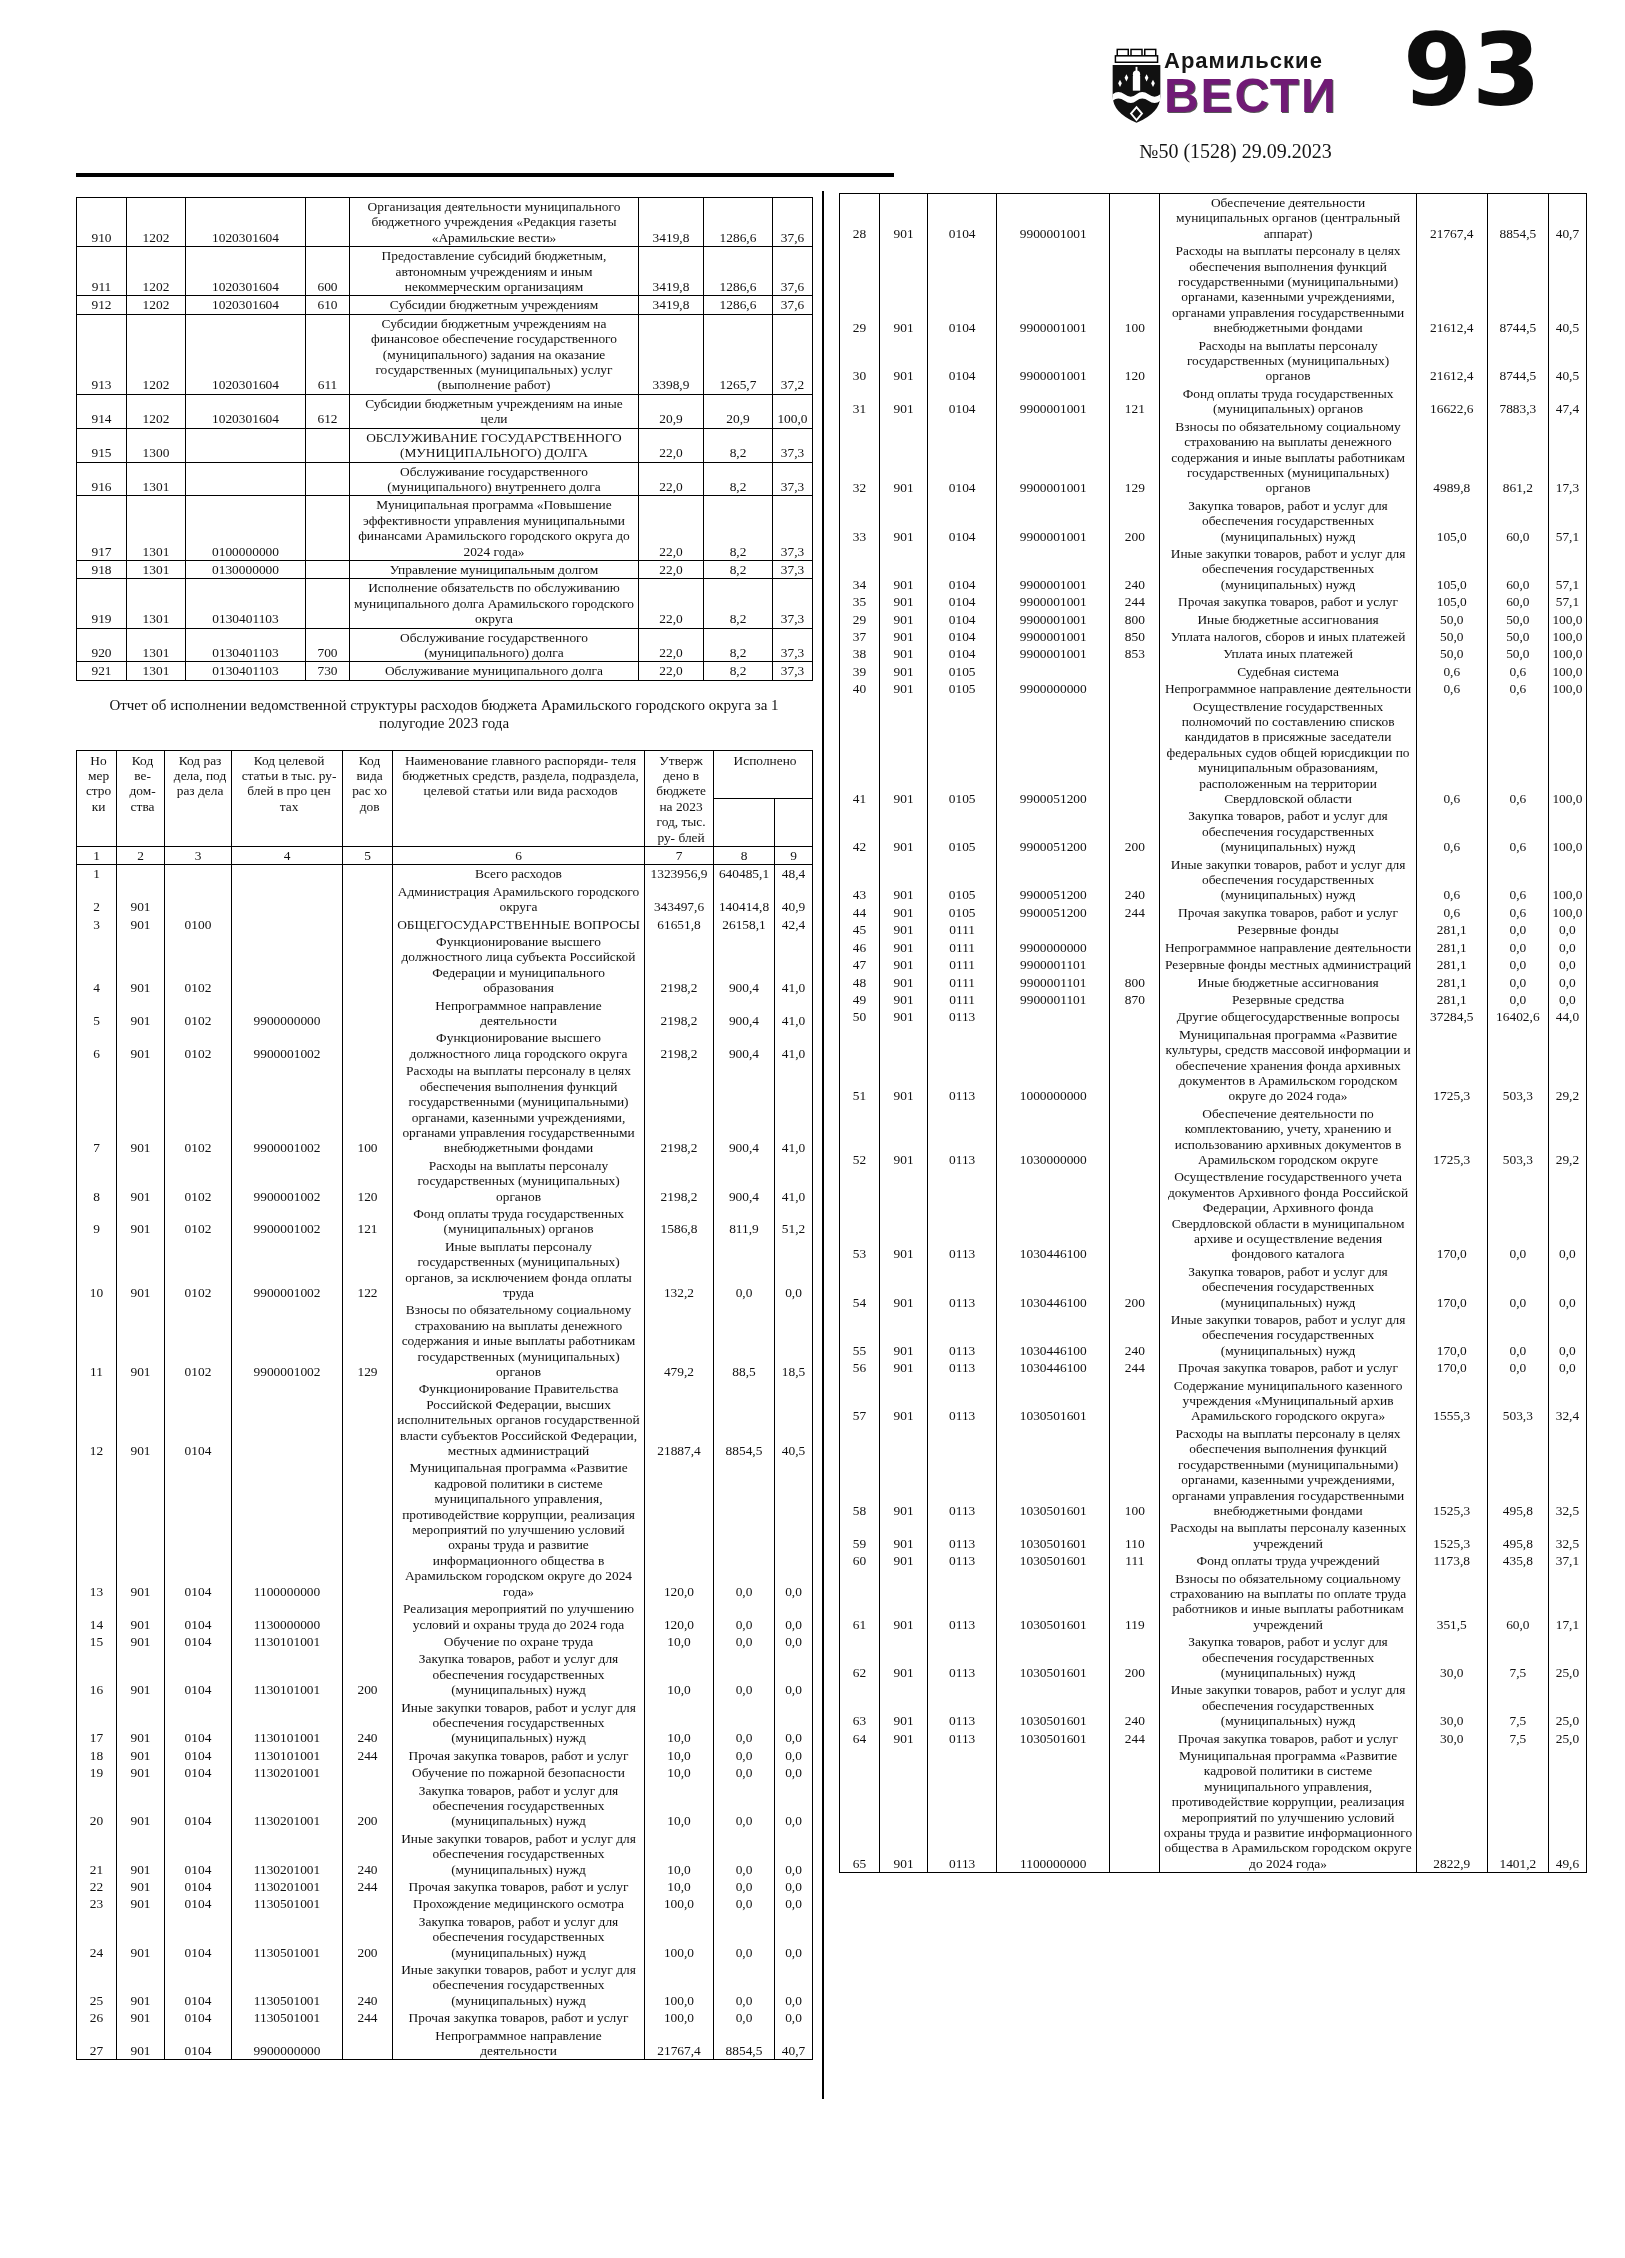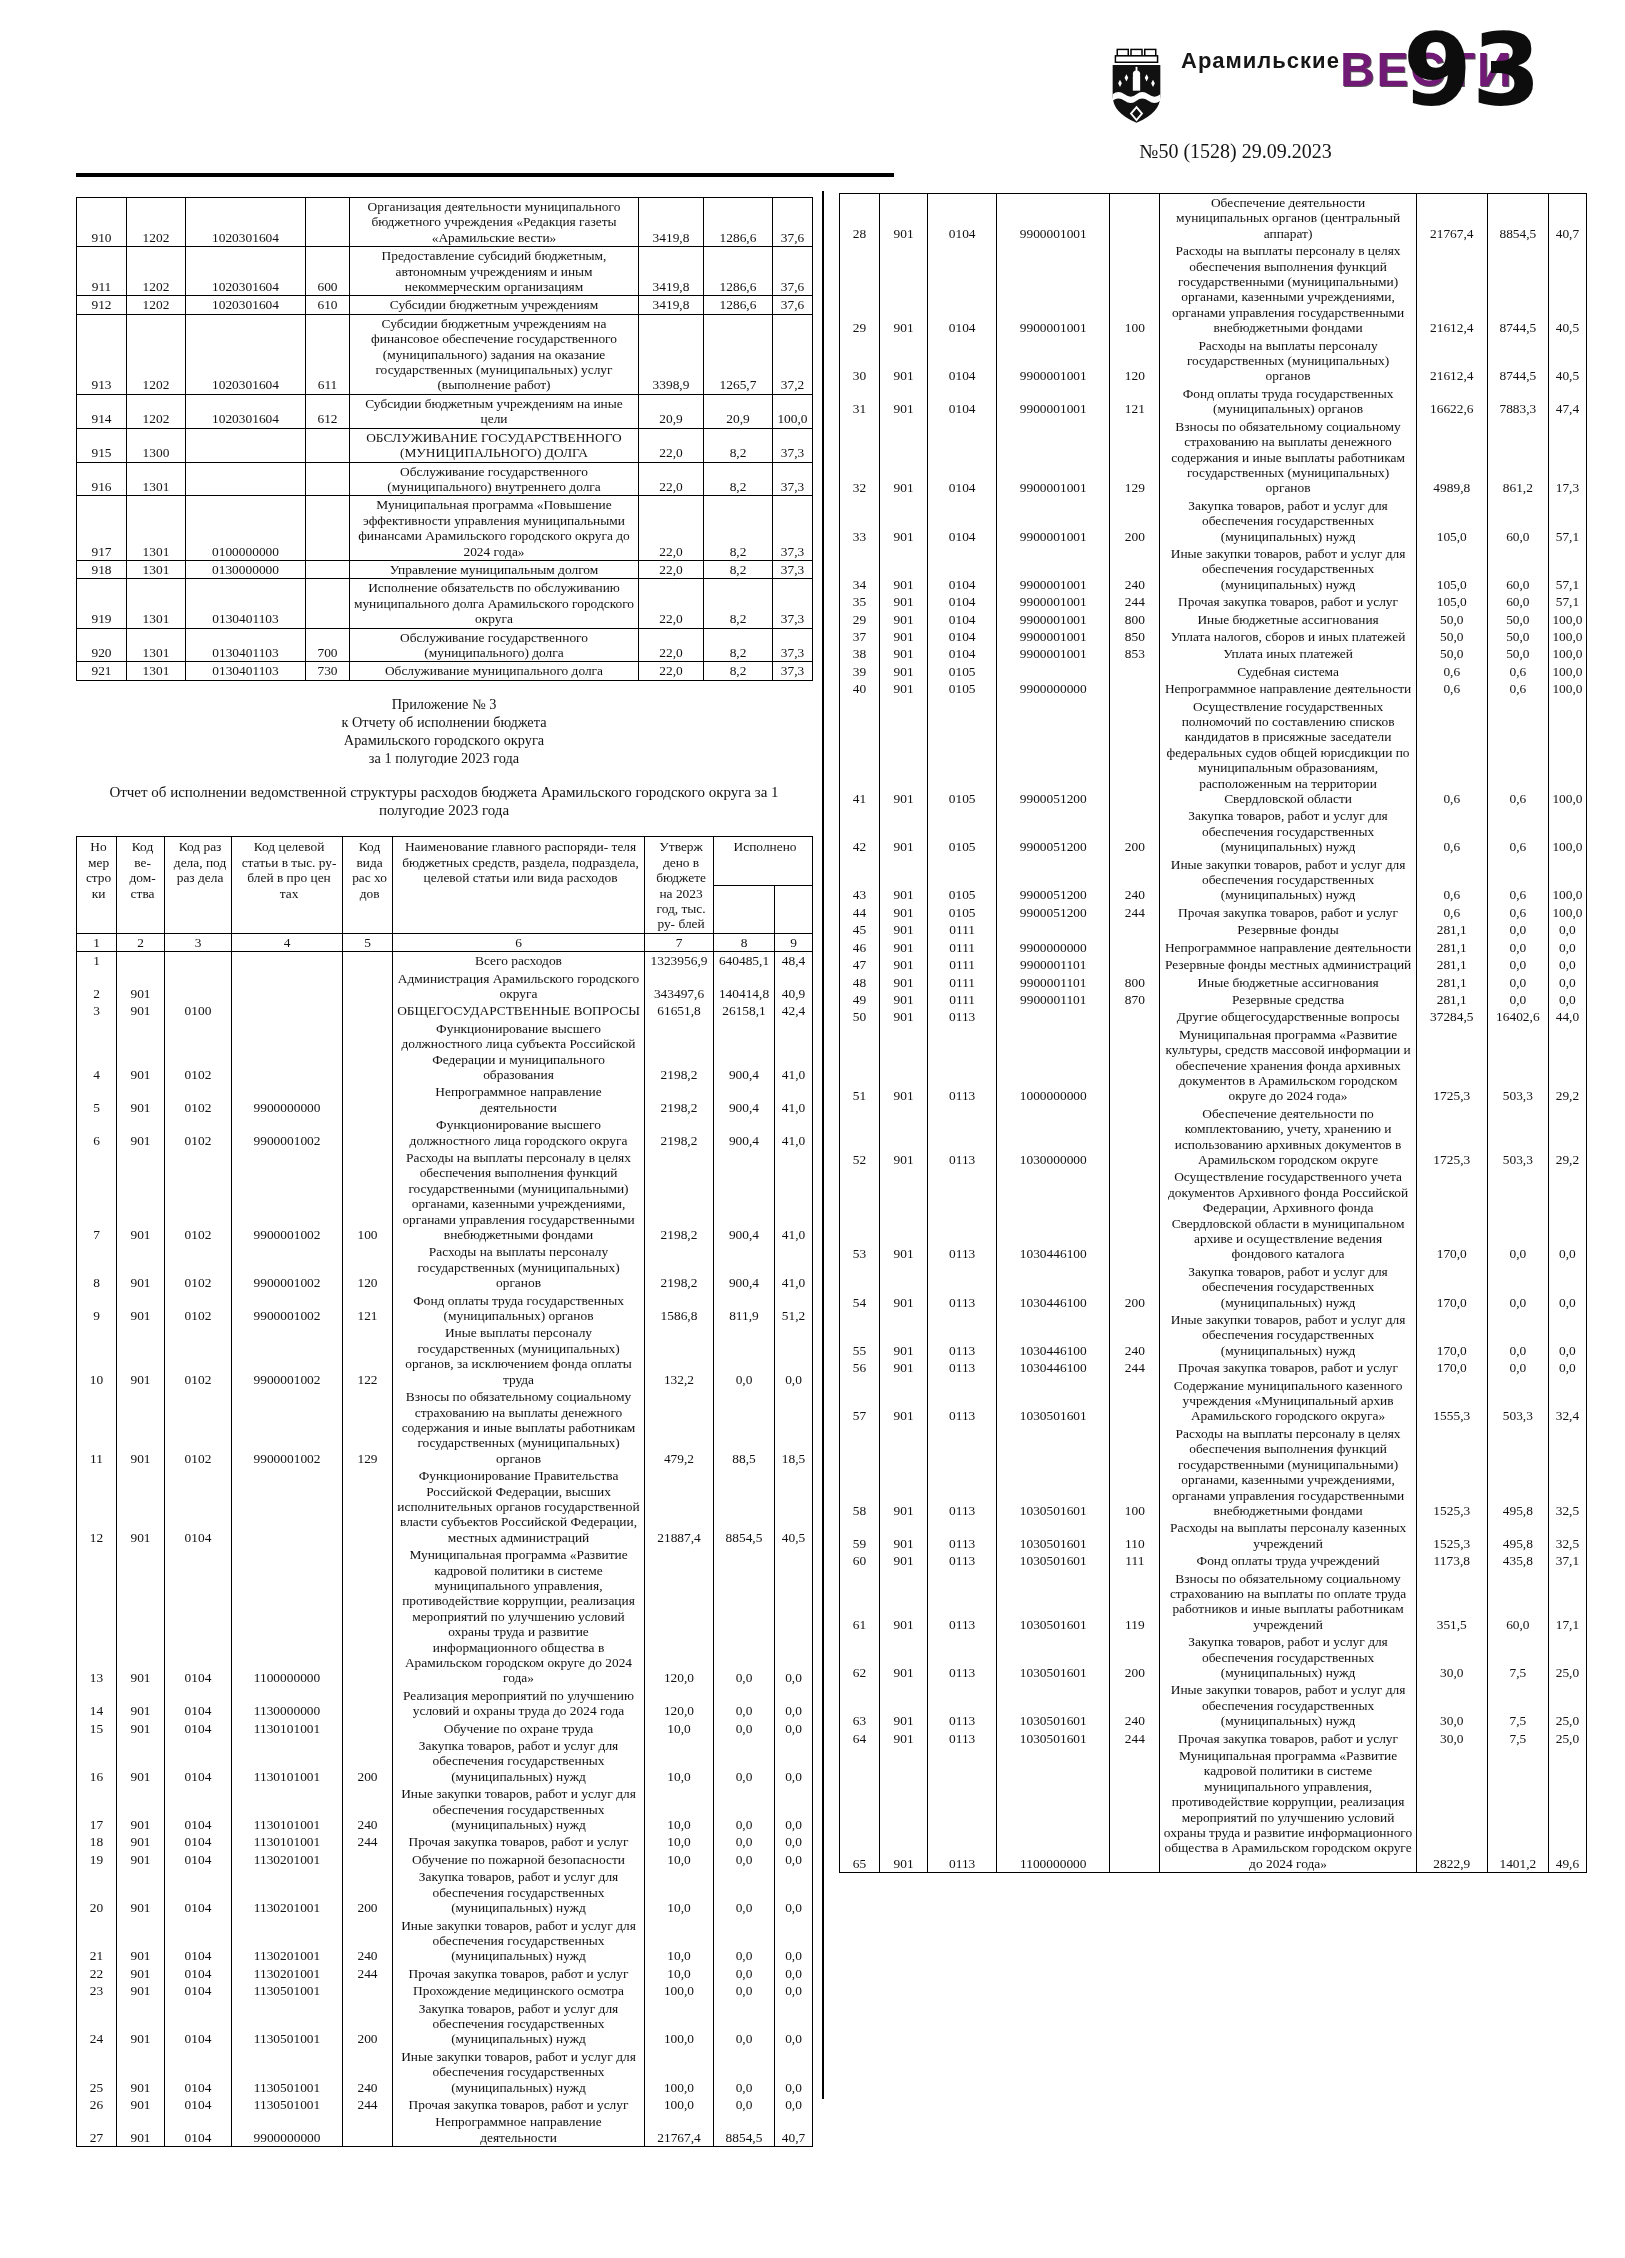--- a/index.html
+++ b/index.html
@@ -9,21 +9,21 @@
     font-family:"Liberation Serif", serif;
   }
   
   .section-title {
     position:absolute; left:258px; top:50px;
     font-family:"Liberation Serif", serif; font-style:italic;
     font-size:82px; line-height:1; color:#141414; letter-spacing:1px;
   }
   .brand { position:absolute; left:1109px; top:48px; width:268px; display:flex; align-items:flex-start; }
   .brand-crest { flex:0 0 auto; }
-  .brand-text { margin-left:17px; display:flex; }
+  .brand-text { margin-left:0; display:flex; flex-direction:column; }
   .brand-top { font-family:"Liberation Sans", sans-serif; font-weight:bold; font-size:22px; letter-spacing:1px; color:#161616; }
   .brand-bottom { font-family:"Liberation Sans", sans-serif; font-weight:bold; font-size:48px; line-height:0.92; letter-spacing:1.9px; color:#701a75; text-shadow:1px 1px 0 #555; }
   .issue { position:absolute; left:1092px; top:140px; width:287px; text-align:center; font-size:20px; color:#141414; }
   .page-number { position:absolute; left:1403px; top:21px; font-family:"DejaVu Sans", sans-serif; font-weight:bold; font-size:99px; line-height:1; color:#0d0d0d; }
   .head-rule { position:absolute; left:76px; top:173px; width:818px; height:3.8px; background:#000; }
   .col-divider { position:absolute; left:822px; top:191px; width:1.9px; height:1908px; background:#000; }
 
   
   .col-left  { position:absolute; left:76px;  top:197px; width:736px; }
   .col-right { position:absolute; left:839px; top:193px; width:748px; }
@@ -221,26 +221,20 @@
             <td class="c3">0130401103</td>
             <td class="c4">730</td>
             <td class="c5">Обслуживание муниципального долга</td>
             <td class="c6">22,0</td>
             <td class="c7">8,2</td>
             <td class="c8">37,3</td>
           </tr>
         </tbody>
     </table>
 
-    <div class="appendix">
-      <div>Приложение № 3</div>
-      <div>к Отчету об исполнении бюджета</div>
-      <div>Арамильского городского округа</div>
-      <div>за 1 полугодие 2023 года</div>
-    </div>
 
     <div class="report-title">Отчет об исполнении ведомственной структуры расходов бюджета Арамильского городского округа за 1 полугодие 2023 года</div>
 
     <table class="main-table">
       <colgroup>
         <col style="width:40px">
           <col style="width:48px">
           <col style="width:67px">
           <col style="width:111px">
           <col style="width:50px">

